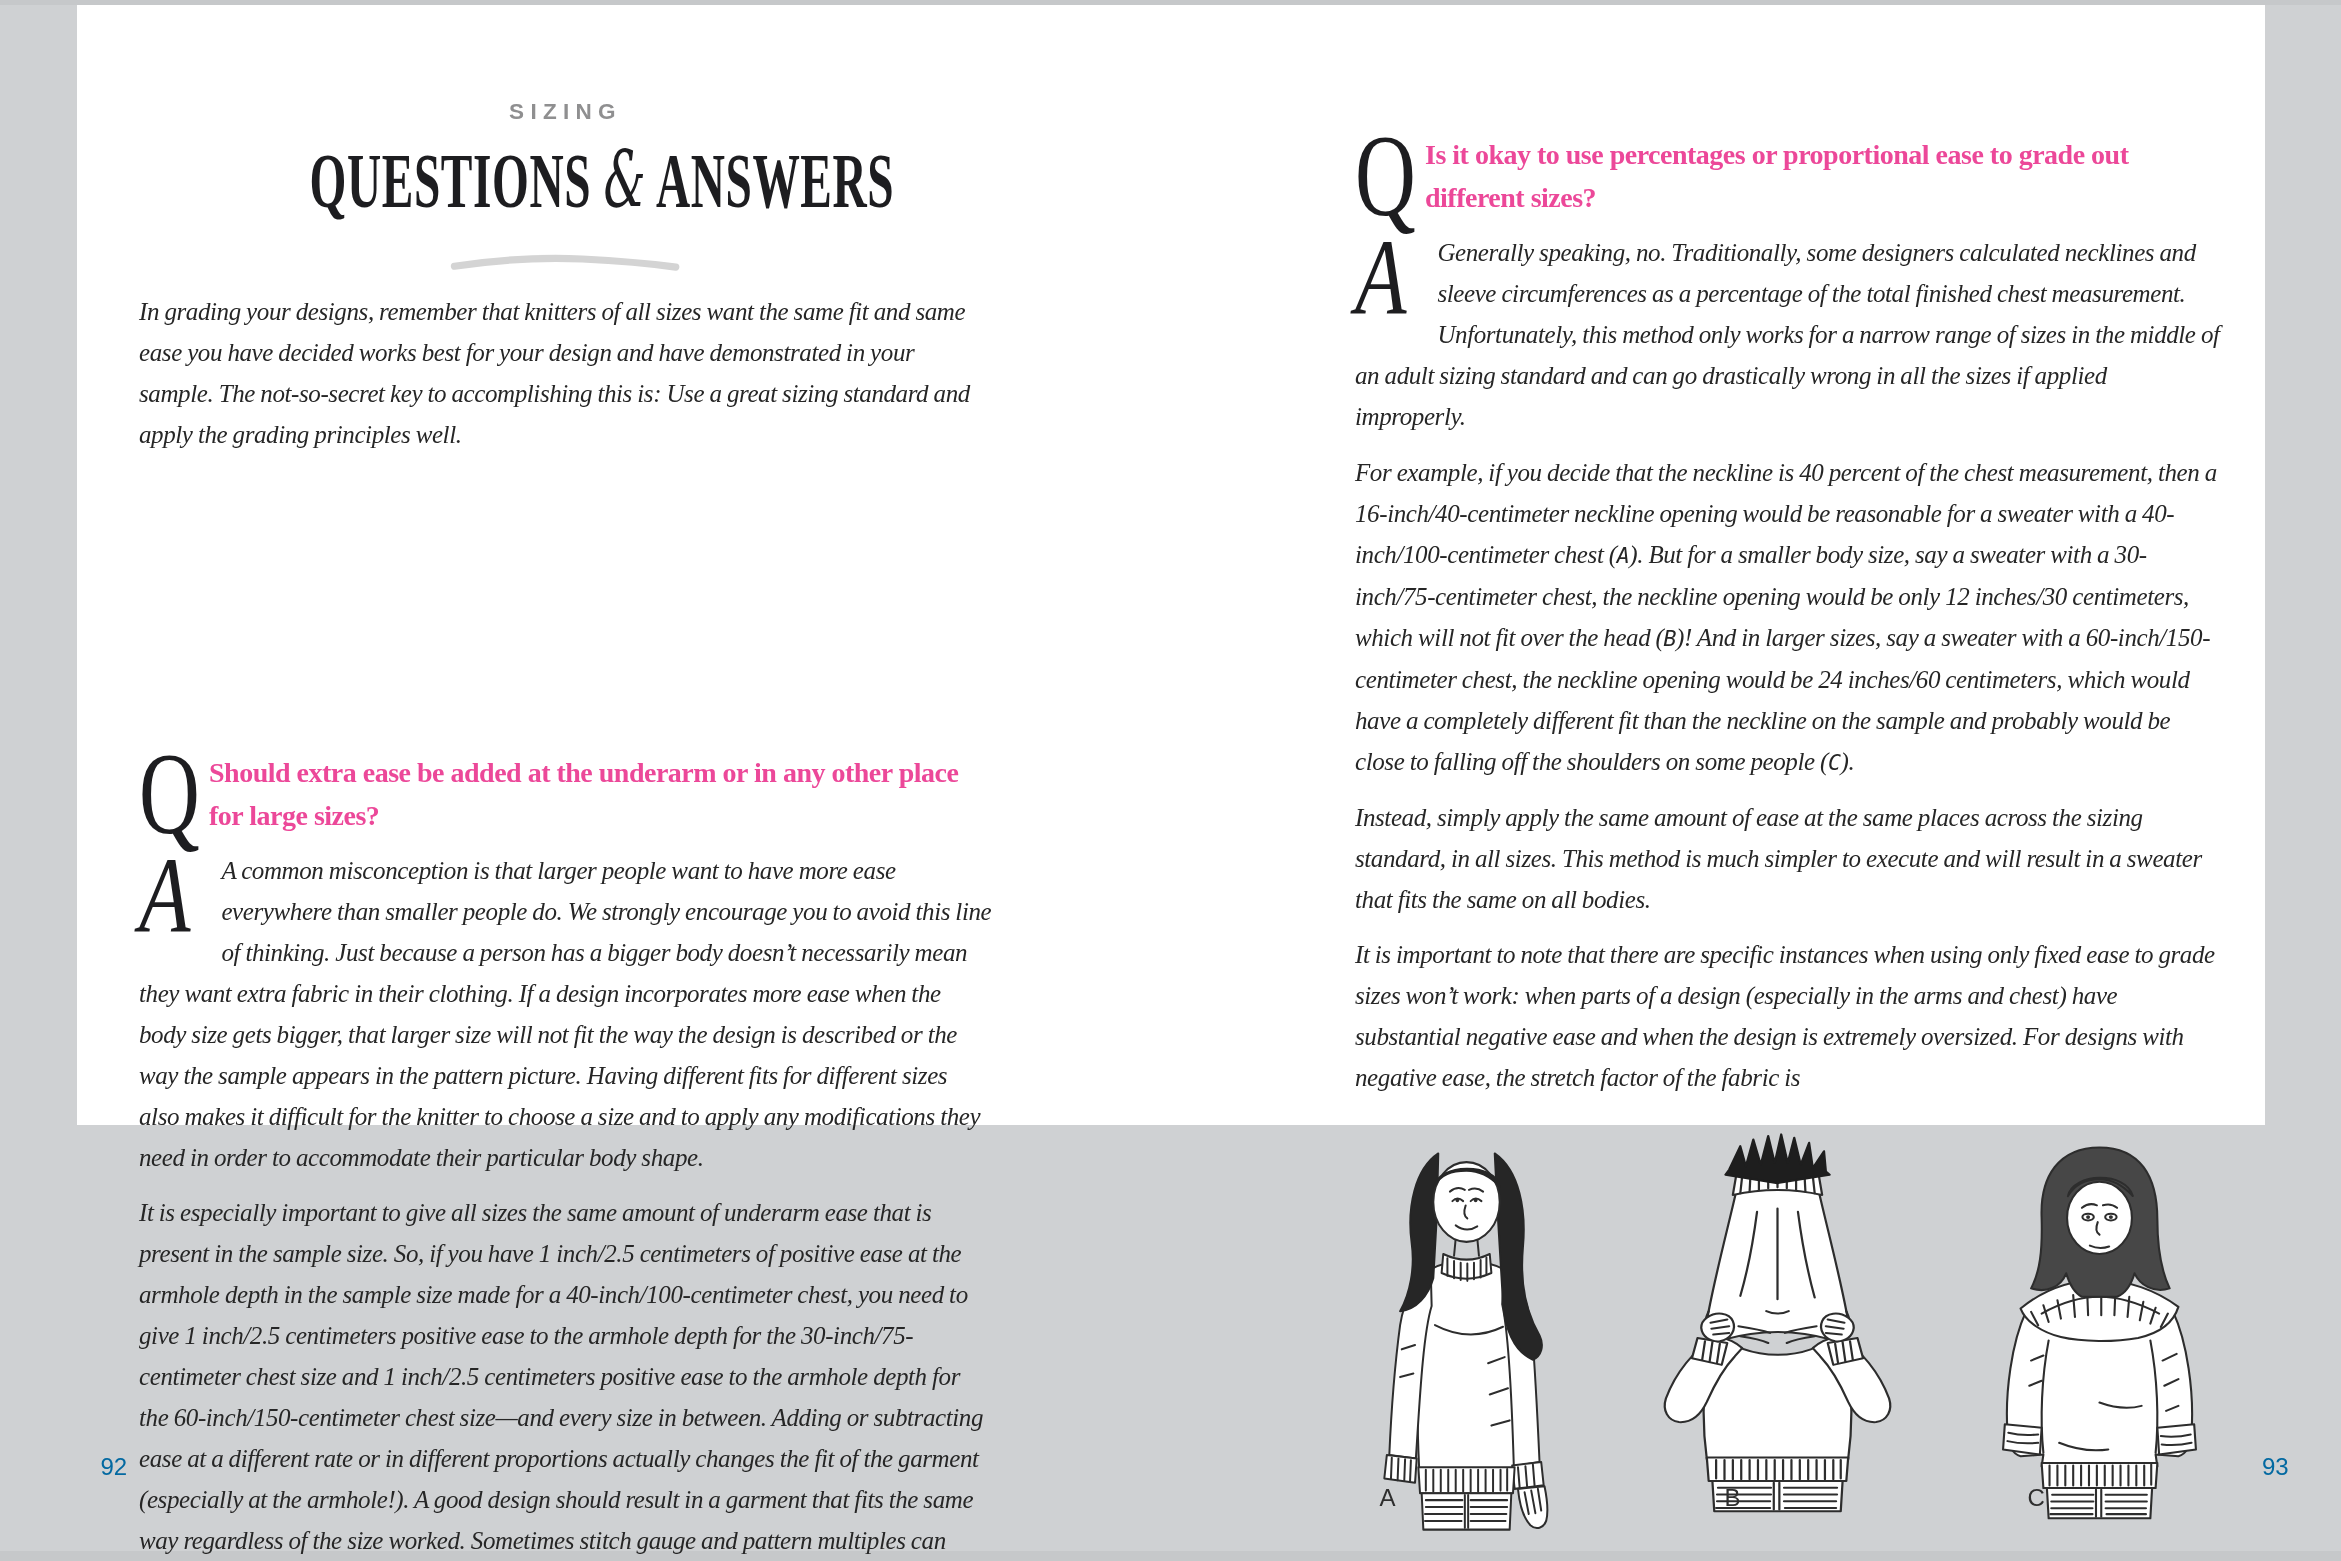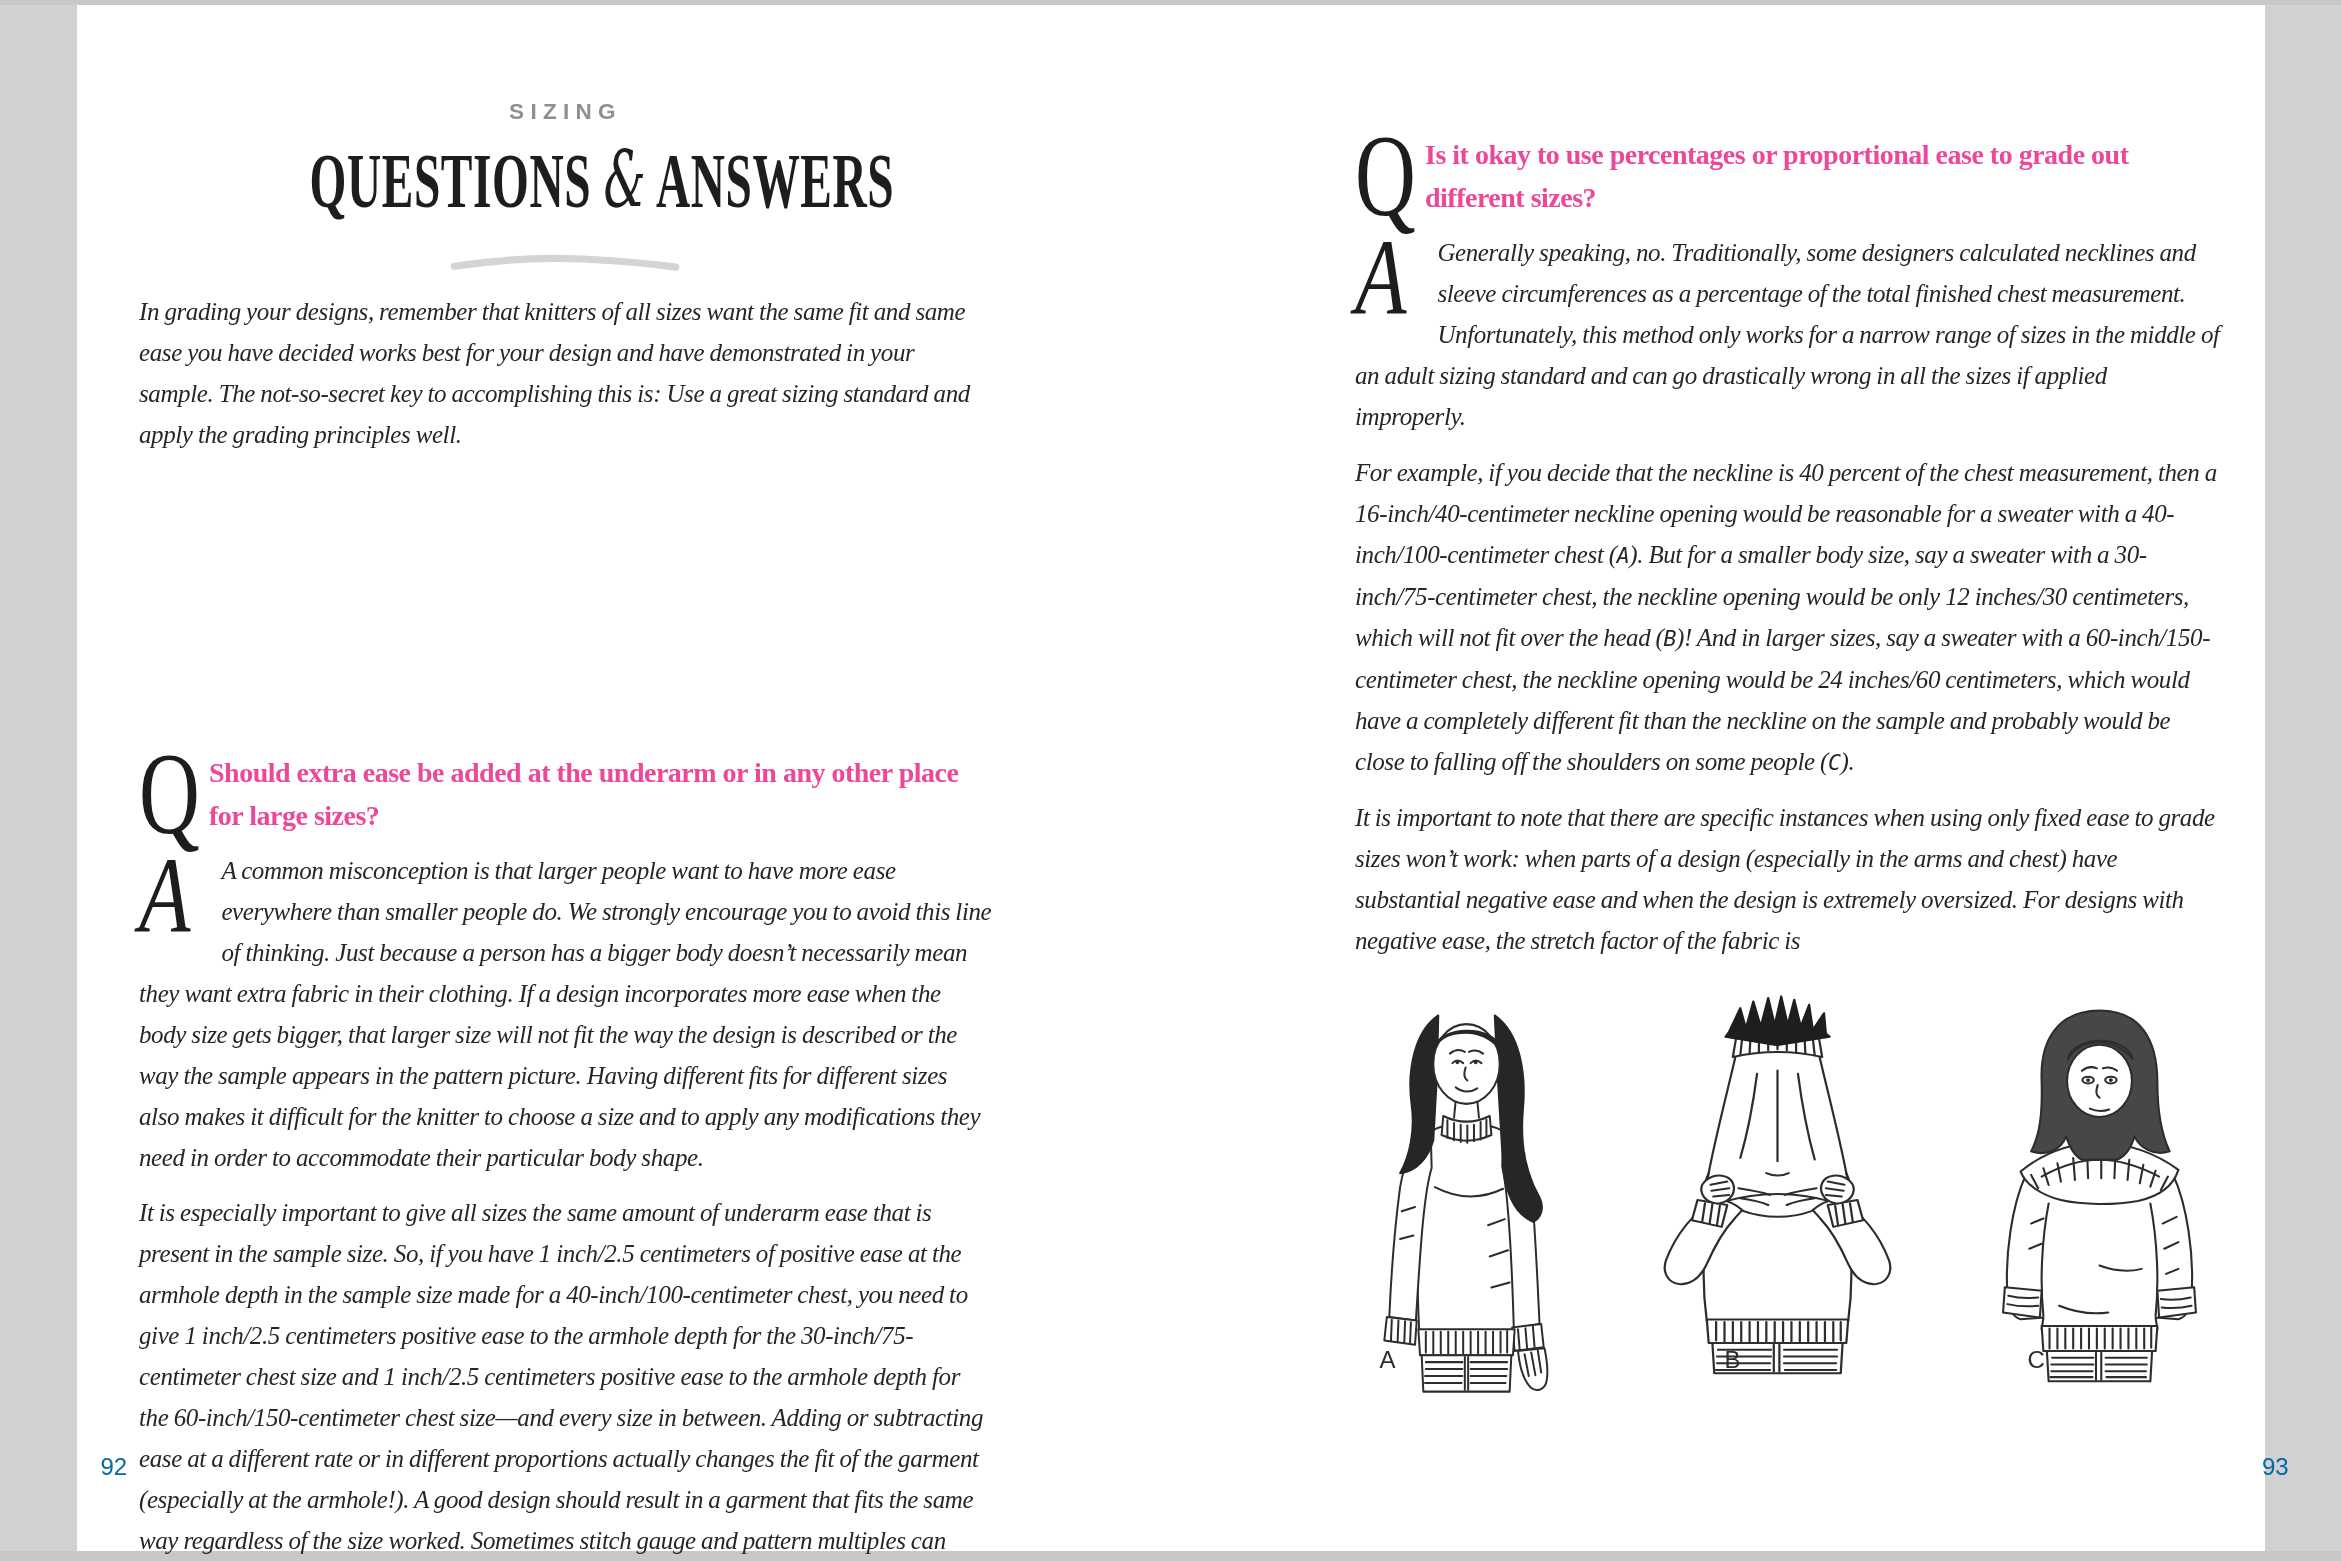--- a/index.html
+++ b/index.html
@@ -1,18 +1,18 @@
 <!DOCTYPE html>
 <html style="font-size:14.4px"><head>
 <meta charset="utf-8">
 <style>
   html,body{margin:0;padding:0;}
   .stage{position:relative;width:2342px;height:1561px;background:#cfd1d3;font-family:"Liberation Serif","DejaVu Serif",serif;overflow:hidden;}
   .edge-strip{position:absolute;left:0;width:2342px;background:#c6c8ca;}
-  .spread{position:absolute;left:77px;top:5.4px;width:2188px;height:1546px;background:#ffffff;}
+  .spread{position:absolute;left:77px;top:5.4px;width:2188px;height:1120px;background:#ffffff;}
   
   .left-col{position:absolute;left:62px;top:0;width:853px;}
   .eyebrow{margin-top:94px;text-align:center;font-family:"Liberation Sans","DejaVu Sans",sans-serif;font-size:22.5px;letter-spacing:6.3px;color:#8f8f90;font-weight:bold;}
   .title{margin-top:9px;text-align:center;font-size:79px;font-weight:bold;color:#1d1d20;transform:scaleX(0.60);transform-origin:50% 50%;white-space:nowrap;letter-spacing:0.9px;}
   .title .amp{font-style:italic;font-family:"DejaVu Serif",serif;font-weight:normal;}
   .swoosh-wrap{margin-top:23.4px;text-align:center;}
   
   .bodytext{font-size:25px;line-height:41px;color:#262626;letter-spacing:-0.4px;word-spacing:-0.5px;}
   .bodytext p{margin:0 0 14.4px 0;font-style:italic;}
   .intro{position:absolute;left:0;top:286px;width:853px;}
@@ -70,20 +70,21 @@
 
     <div class="right-col">
       <div class="qa-inner" style="margin-top:126px;">
         <div class="qrow">
           <div class="qglyph">Q</div>
           <div class="question">Is it okay to use percentages or proportional ease to grade out different sizes?</div>
         </div>
         <div class="bodytext">
           <p><span class="dropA">A</span><span>Generally speaking, no. Traditionally, some designers calculated necklines and sleeve circumferences as a percentage of the total finished chest measurement. Unfortunately, this method only works for a narrow range of sizes in the middle of an adult sizing standard and can go drastically wrong in all the sizes if applied improperly.</span></p>
           <p>For example, if you decide that the neckline is 40 percent of the chest measurement, then a 16-inch/40-centimeter neckline opening would be reasonable for a sweater with a 40-inch/100-centimeter chest (<span class="ref">A</span>). But for a smaller body size, say a sweater with a 30-inch/75-centimeter chest, the neckline opening would be only 12 inches/30 centimeters, which will not fit over the head (<span class="ref">B</span>)! And in larger sizes, say a sweater with a 60-inch/150-centimeter chest, the neckline opening would be 24 inches/60 centimeters, which would have a completely different fit than the neckline on the sample and probably would be close to falling off the shoulders on some people (<span class="ref">C</span>).</p>
+          <p>Instead, simply apply the same amount of ease at the same places across the sizing standard, in all sizes. This method is much simpler to execute and will result in a sweater that fits the same on all bodies.</p>
           <p>It is important to note that there are specific instances when using only fixed ease to grade sizes won’t work: when parts of a design (especially in the arms and chest) have substantial negative ease and when the design is extremely oversized. For designs with negative ease, the stretch factor of the fabric is</p>
         </div>
 
         <div class="figures-row">
 
           <svg class="figsvg" style="left:1.8px;top:1.8px;" width="249" height="416" viewBox="0 0 300 480" preserveAspectRatio="none">
             <g stroke="#2d2d2d" stroke-width="2.4" fill="none" stroke-linecap="round" stroke-linejoin="round">
               <path fill="#ffffff" d="M106 168 C 92 210 88 300 93 398 L 207 398 C 212 300 209 210 196 168 C 166 154 134 154 106 168 Z"></path>
               <path fill="#ffffff" d="M107 172 C 86 182 75 202 70 232 C 63 282 59 338 57 382 L 89 386 C 93 330 97 244 108 210 Z"></path>
               <path fill="#ffffff" d="M54 382 L90 386 L88 414 L51 409 Z"></path>

